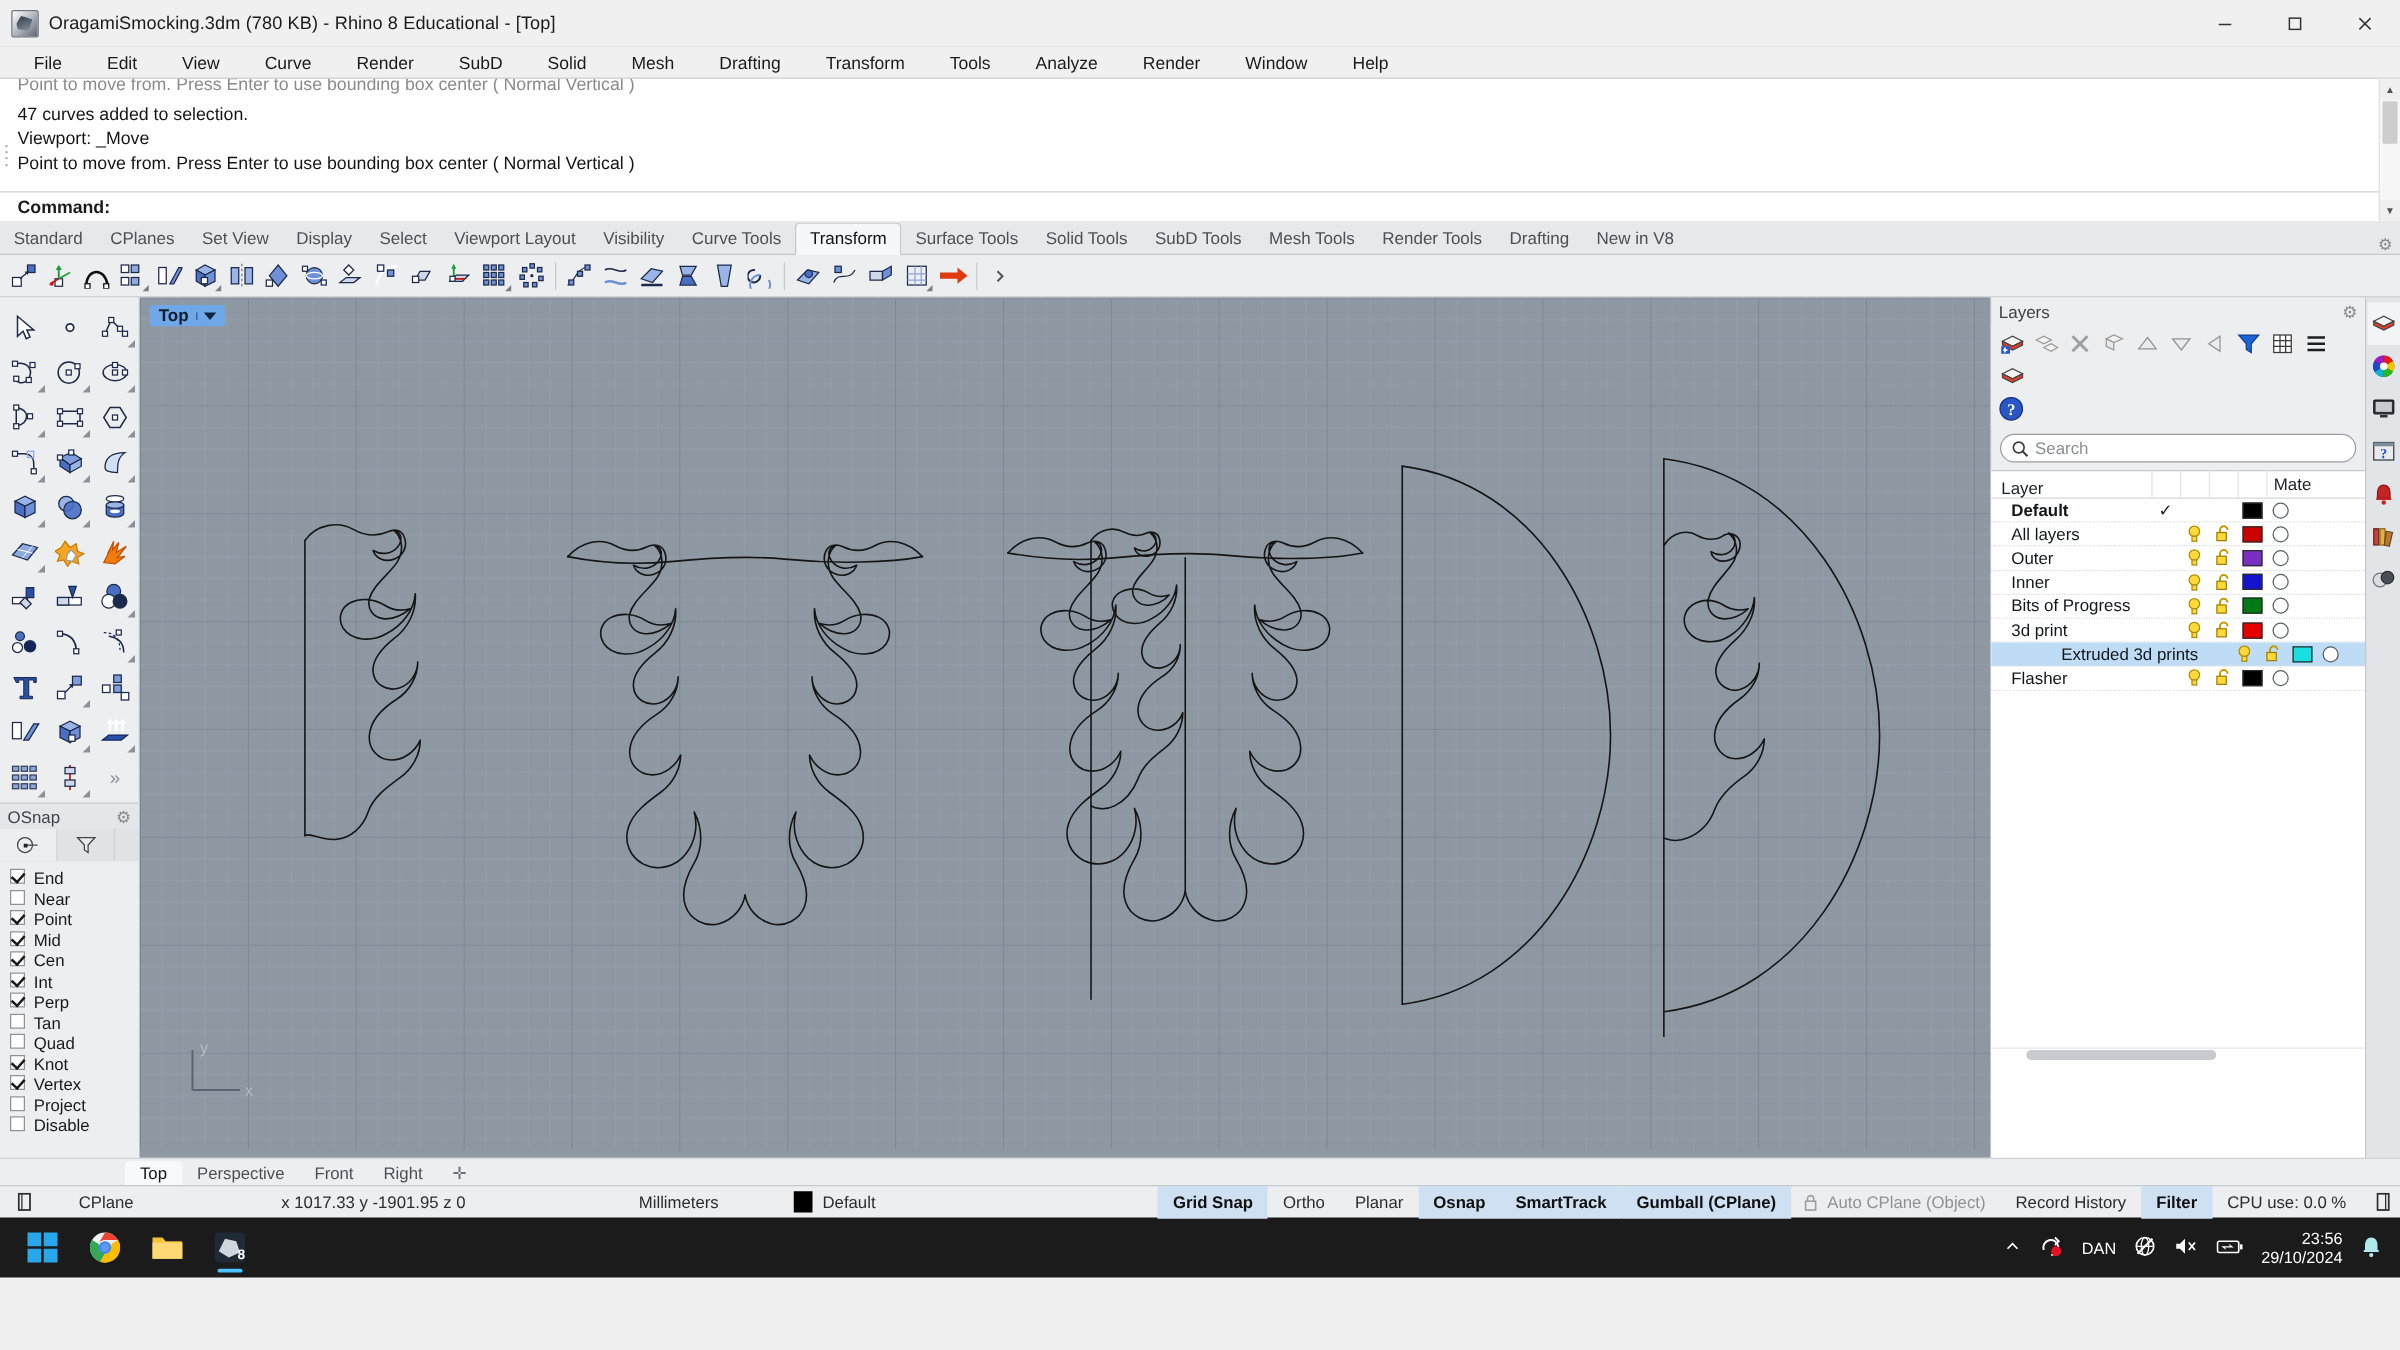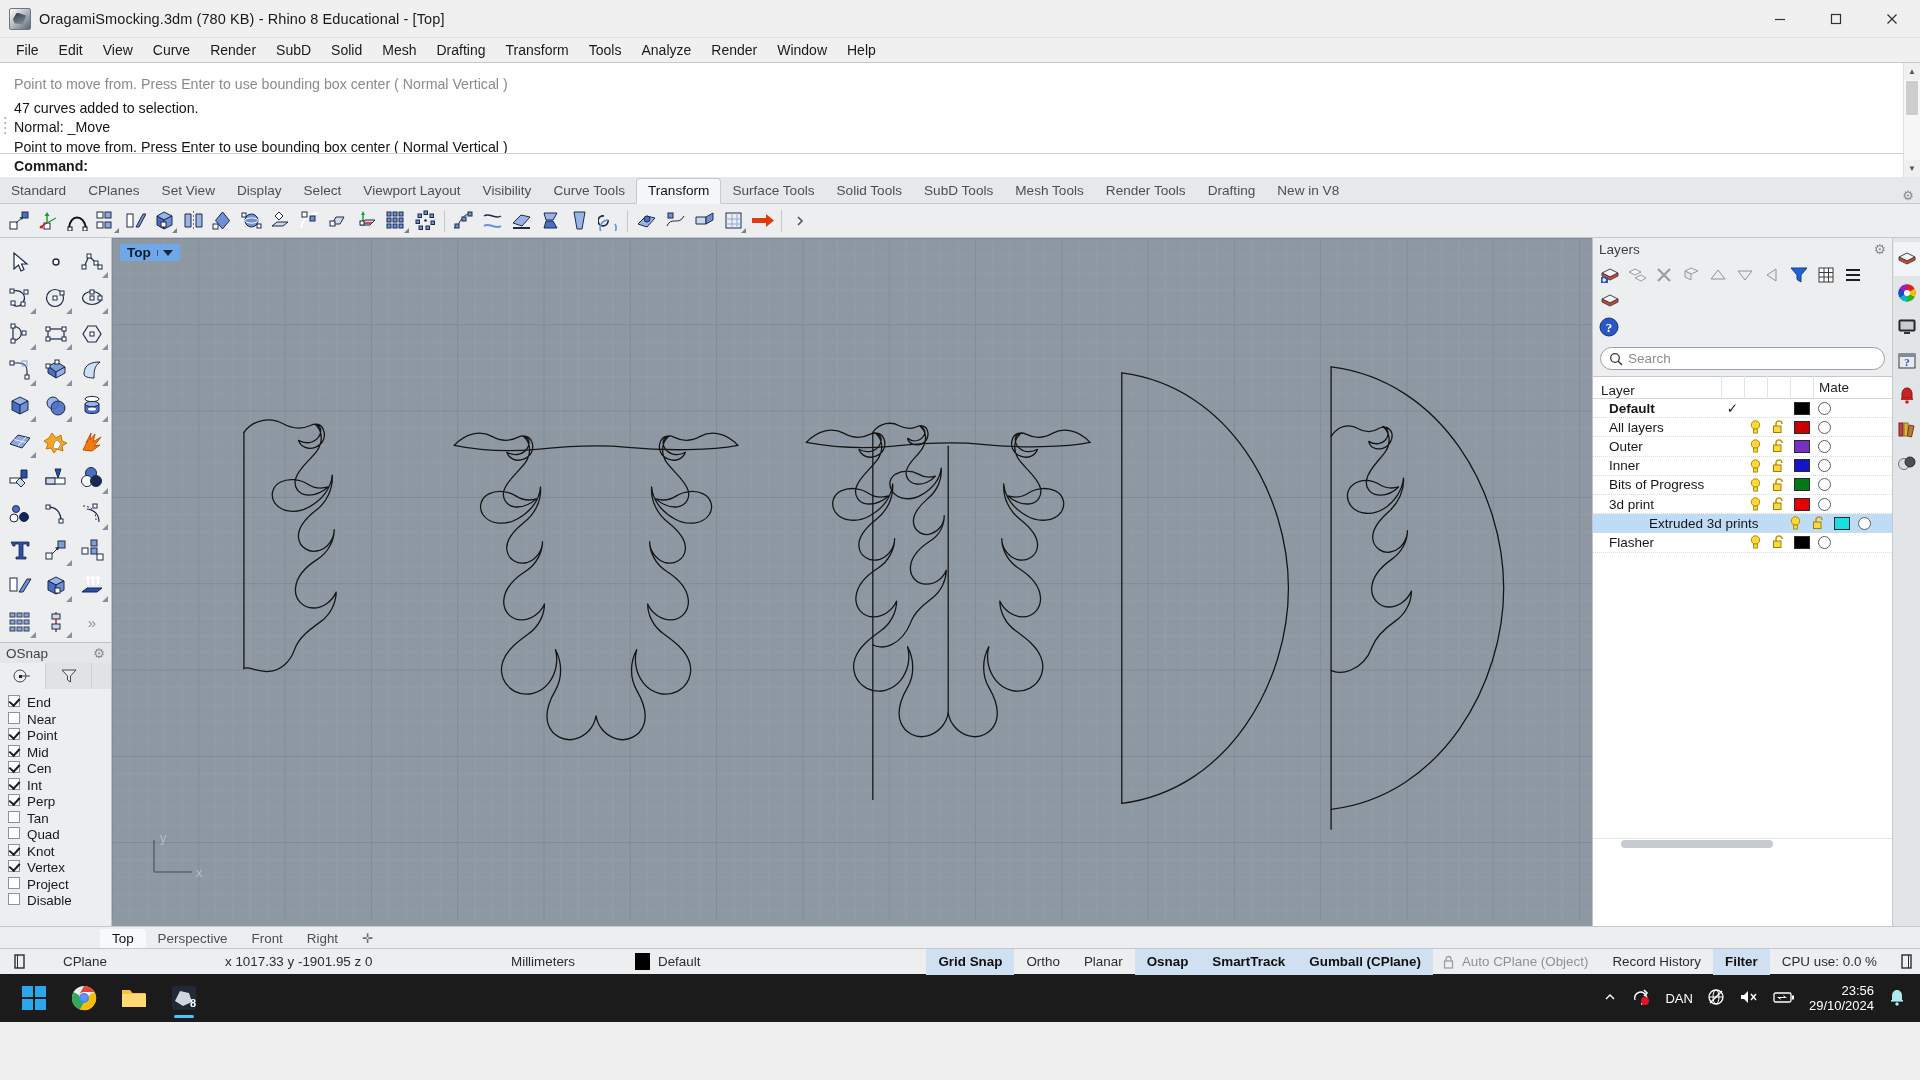--- a/index.html
+++ b/index.html
@@ -23,26 +23,26 @@
   #app-icon:after{
     content:""; position:absolute; left:3px; top:4px; width:13px; height:12px;
     background:linear-gradient(160deg,#2e3a47,#8c97a3);
     clip-path:polygon(0 55%,30% 0,100% 25%,75% 100%,10% 90%);
   }
   #title-text { font-size:14.5px; color:#1a1a1a; letter-spacing:.1px;}
   #win-buttons { margin-left:auto; display:flex; height:38px; }
   .win-btn { width:56px; height:38px; display:flex; align-items:center; justify-content:center; }
   .win-btn svg { stroke:#333; stroke-width:1.2; fill:none; }
   
-  #menubar { height:24px; display:flex; align-items:center; padding-left:6px;
-             background:#f0f0f0; font-size:14px; }
+  #menubar { height:24px; display:flex; align-items:center; padding-left:17px;
+             background:#f0f0f0; font-size:14px;gap:16px; }
   .menu-item { padding:3px 10px; color:#1a1a1a; cursor:default; }
   
   #cmdarea { background:#ffffff; border-top:1px solid #c9c9c9; position:relative; }
-  #cmdhistory { height:90px; overflow:hidden; padding:16px 4px 0 14px; position:relative;
+  #cmdhistory { height:90px; overflow:hidden; padding:0 4px 0 14px; position:relative;
                 font-size:14.2px; line-height:19.6px; color:#141414; }
   .cmdline { white-space:nowrap; }
   .cmdline.clipped { position:relative; top:-4px; color:#8a8a8a; }
   #cmdprompt { border-top:1px solid #cfcfcf; height:24px; display:flex; align-items:center;
                padding-left:14px; font-size:14.2px; font-weight:bold; background:#fff; }
   #cmd-scroll {
     position:absolute; right:0; top:0; width:17px; height:114px; background:#f7f7f7;
     border-left:1px solid #e0e0e0; display:flex; flex-direction:column; justify-content:space-between;
   }
   .scr-arrow { height:17px; display:flex; align-items:center; justify-content:center;
@@ -201,21 +201,21 @@
   <div class="menu-item">Analyze</div>
   <div class="menu-item">Render</div>
   <div class="menu-item">Window</div>
   <div class="menu-item">Help</div>
 </div>
 
 <div id="cmdarea">
   <div id="cmdhistory">
     <div class="cmdline clipped">Point to move from. Press Enter to use bounding box center ( Normal  Vertical )</div>
     <div class="cmdline">47 curves added to selection.</div>
-    <div class="cmdline">Normal: _Move</div>
+    <div class="cmdline">Viewport: _Move</div>
     <div class="cmdline">Point to move from. Press Enter to use bounding box center ( Normal  Vertical )</div>
 
     <div id="cmd-dots">•<br>•<br>•<br>•</div>
   </div>
   <div id="cmdprompt">
     <span>Command:</span>
   </div>
   <div id="cmd-scroll">
     <div class="scr-arrow">▲</div>
     <div class="scr-arrow">▼</div>

